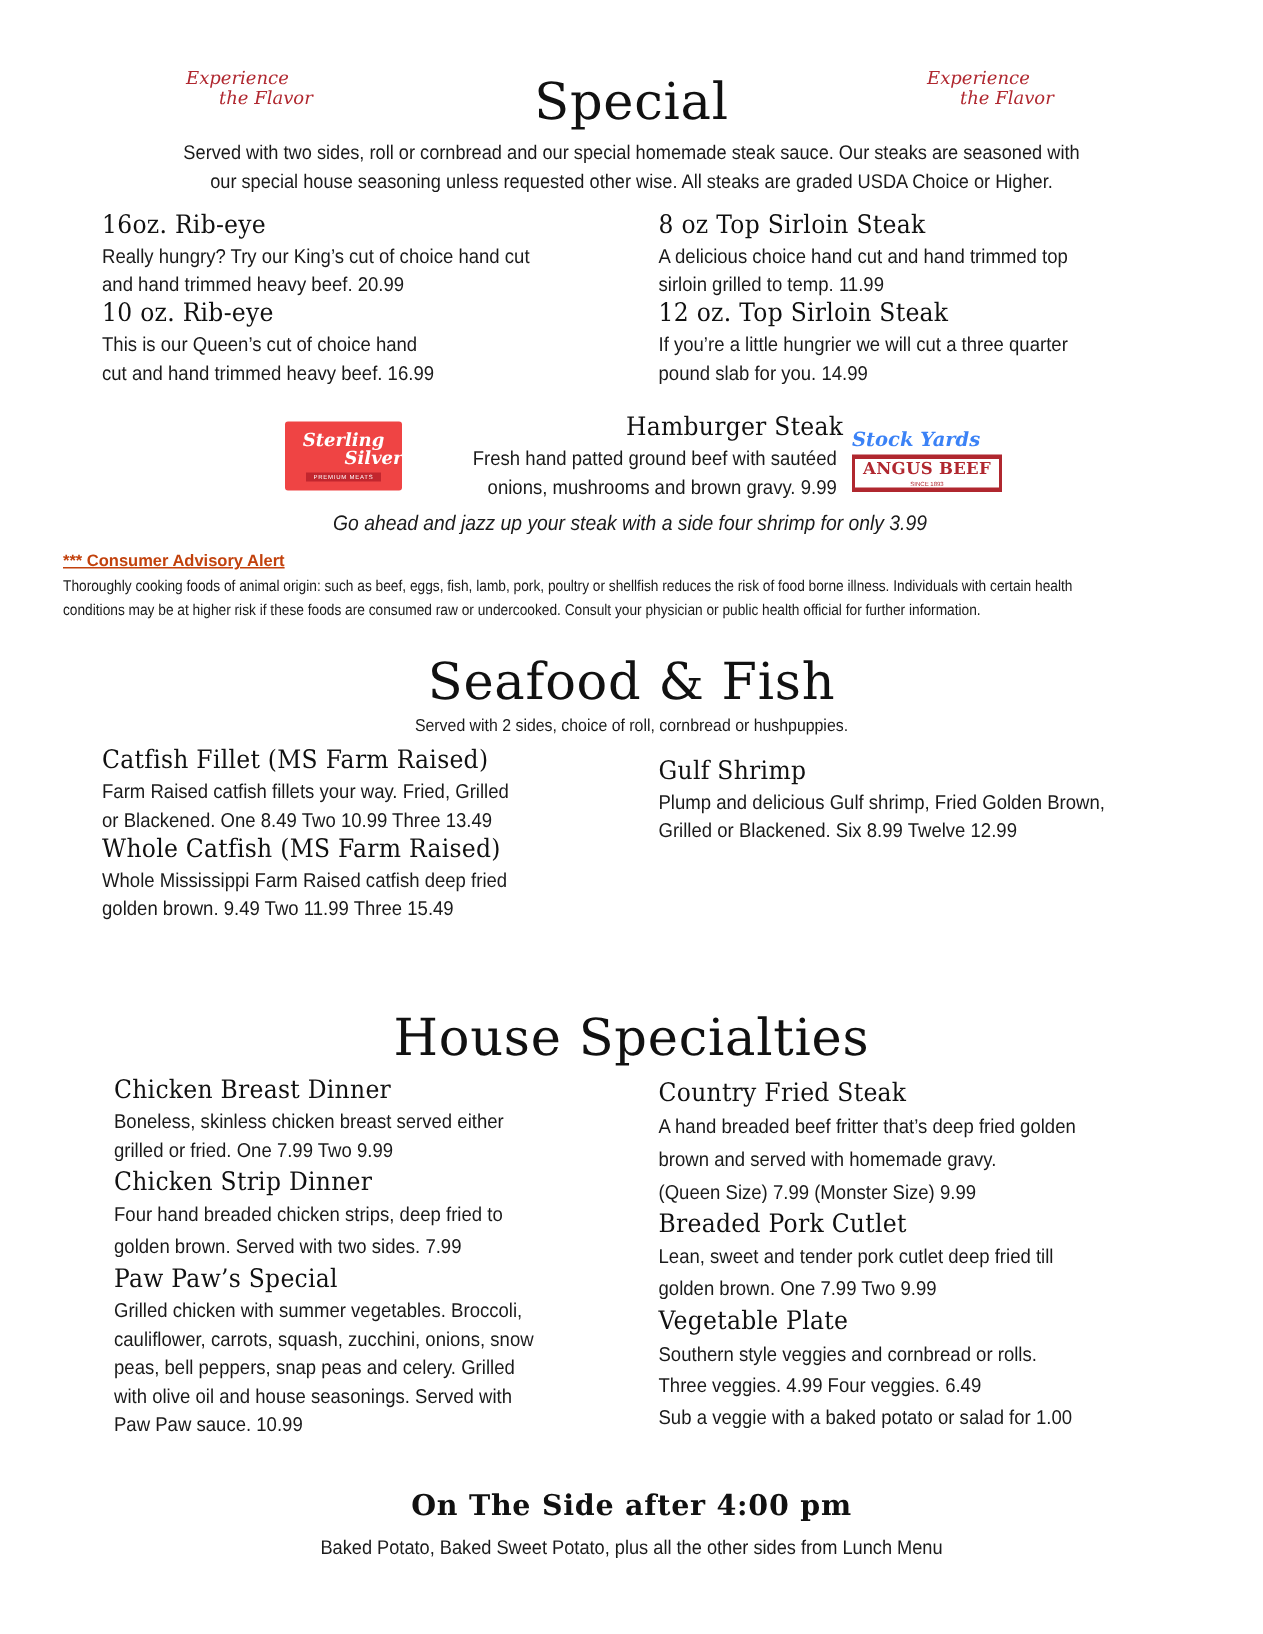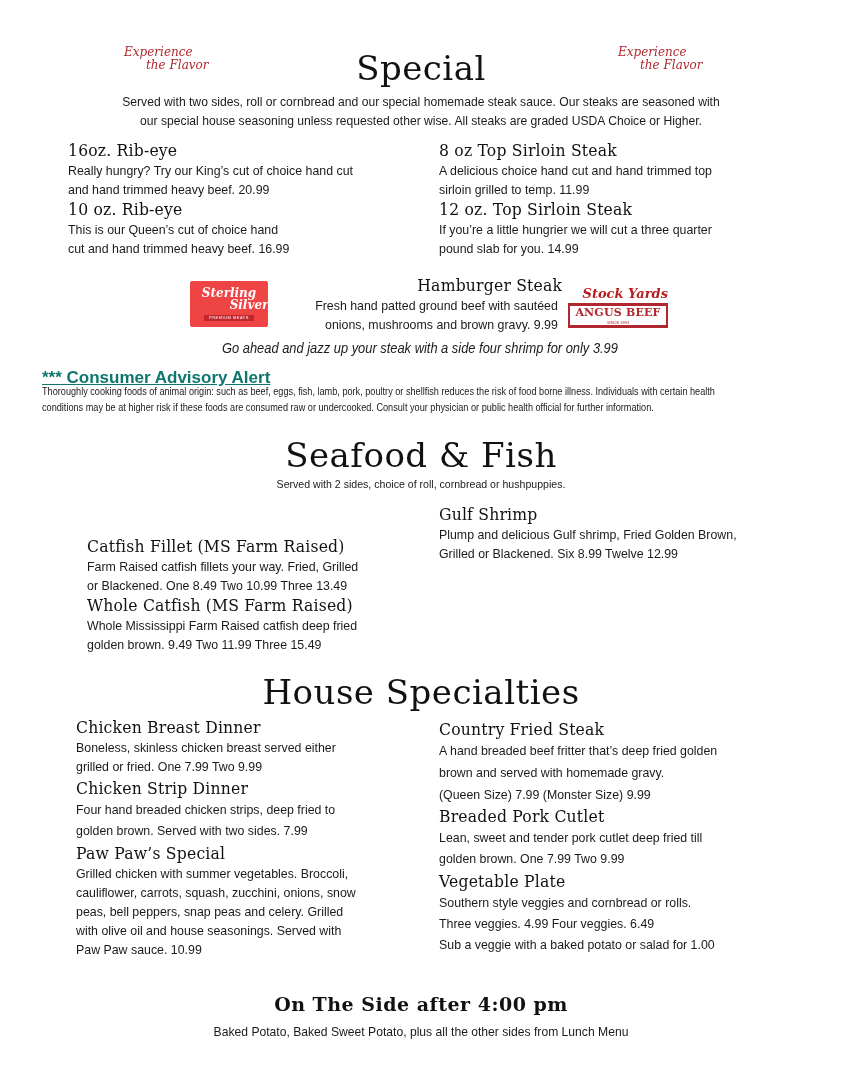--- a/index.html
+++ b/index.html
@@ -17,26 +17,26 @@
     .logo-script .l1 { font-size: 12px; display: block; }
     .logo-script .l2 { font-size: 12px; display: block; padding-left: 22px; }
 
     .sterling { position: absolute; left: 190px; top: 281px; width: 78px; height: 46px; background: #ef4444; border-radius: 2px; }
     .sterling .t1, .sterling .t2 { position: absolute; left: 0; width: 100%; text-align: center; color: #fff; font-family: "DejaVu Serif", serif; font-style: italic; font-weight: bold; font-size: 12px; line-height: 12px; }
     .sterling .t1 { top: 6px; }
     .sterling .t2 { top: 18px; padding-left: 20px; }
     .sterling .band { position: absolute; left: 14px; right: 14px; bottom: 6px; height: 6px; background: #c2262e; color: #fff; font-size: 4px; line-height: 6px; text-align: center; font-family: "Liberation Sans", sans-serif; letter-spacing: 0.5px; }
 
     .stockyards { position: absolute; left: 568px; top: 287px; width: 100px; height: 44px; }
-    .stockyards .script { font-family: "DejaVu Serif", serif; font-style: italic; font-weight: bold; color: #b91c1c; font-size: 13px; line-height: 14px; text-align: right; }
+    .stockyards .script { font-family: "DejaVu Serif", serif; font-style: italic; font-weight: bold; color: #3b82f6; font-size: 13px; line-height: 14px; text-align: left; }
     .stockyards .box { margin-top: 2px; border-top: 3px solid #b0272f; border-bottom: 3px solid #b0272f; border-left: 2px solid #b0272f; border-right: 2px solid #b0272f; text-align: center; }
     .stockyards .box .main { font-family: "DejaVu Serif", serif; font-weight: bold; color: #b0272f; font-size: 11px; line-height: 14px; letter-spacing: 0.2px; }
     .stockyards .box .since { font-family: "Liberation Sans", sans-serif; font-size: 4px; color: #b0272f; line-height: 5px; }
 
-    .advisory-title { font-family: "Liberation Sans", sans-serif; font-weight: bold; font-size: 17px; text-decoration: underline; color: #0f766e; }
+    .advisory-title { font-family: "Liberation Sans", sans-serif; font-weight: bold; font-size: 11px; text-decoration: underline; color: #c2410c; }
     .advisory-text { font-family: "Liberation Sans", sans-serif; font-size: 10.4px; line-height: 16px; color: #1a1a1a; transform: scaleX(0.88); transform-origin: left top; white-space: nowrap; }
 
     .jazz { font-family: "Liberation Sans", sans-serif; font-style: italic; font-size: 14px; color: #1a1a1a; text-align: center; transform: scaleX(0.92); transform-origin: center top; }
   </style>
 </head>
 <body>
 
 <section>
   <div class="logo-script" style="left:124px; top:46px; width:110px;">
     <span class="l1">Experience</span>
@@ -109,21 +109,21 @@
   <div class="advisory-text abs" style="left:42px; top:384px;">
     <div>Thoroughly cooking foods of animal origin: such as beef, eggs, fish, lamb, pork, poultry or shellfish reduces the risk of food borne illness.  Individuals with certain health</div>
     <div>conditions may be at higher risk if these foods are consumed raw or undercooked. Consult your physician or public health official for further information.</div>
   </div>
 </section>
 
 <section>
   <div class="h-title abs" style="left:221px; top:433px; width:400px; font-size:34px; line-height:44px;">Seafood &amp; Fish</div>
   <div class="intro abs" style="left:171px; top:476px; width:500px; font-size:11.5px; line-height:16px;">Served with 2 sides, choice of roll, cornbread or hushpuppies.</div>
 
-  <div class="col" style="left:68px; top:536px; width:360px;margin-left:19px;">
+  <div class="col" style="left:68px; top:497px; width:360px;">
     <div>
       <div class="item-name">Catfish Fillet  (MS Farm Raised)</div>
       <div class="item-desc">Farm Raised catfish fillets your way. Fried, Grilled
 or Blackened.  One 8.49   Two 10.99   Three 13.49</div>
     </div>
     <div>
       <div class="item-name">Whole Catfish (MS Farm Raised)</div>
       <div class="item-desc">Whole Mississippi Farm Raised catfish deep fried
 golden brown.  9.49  Two  11.99  Three  15.49</div>
     </div>

